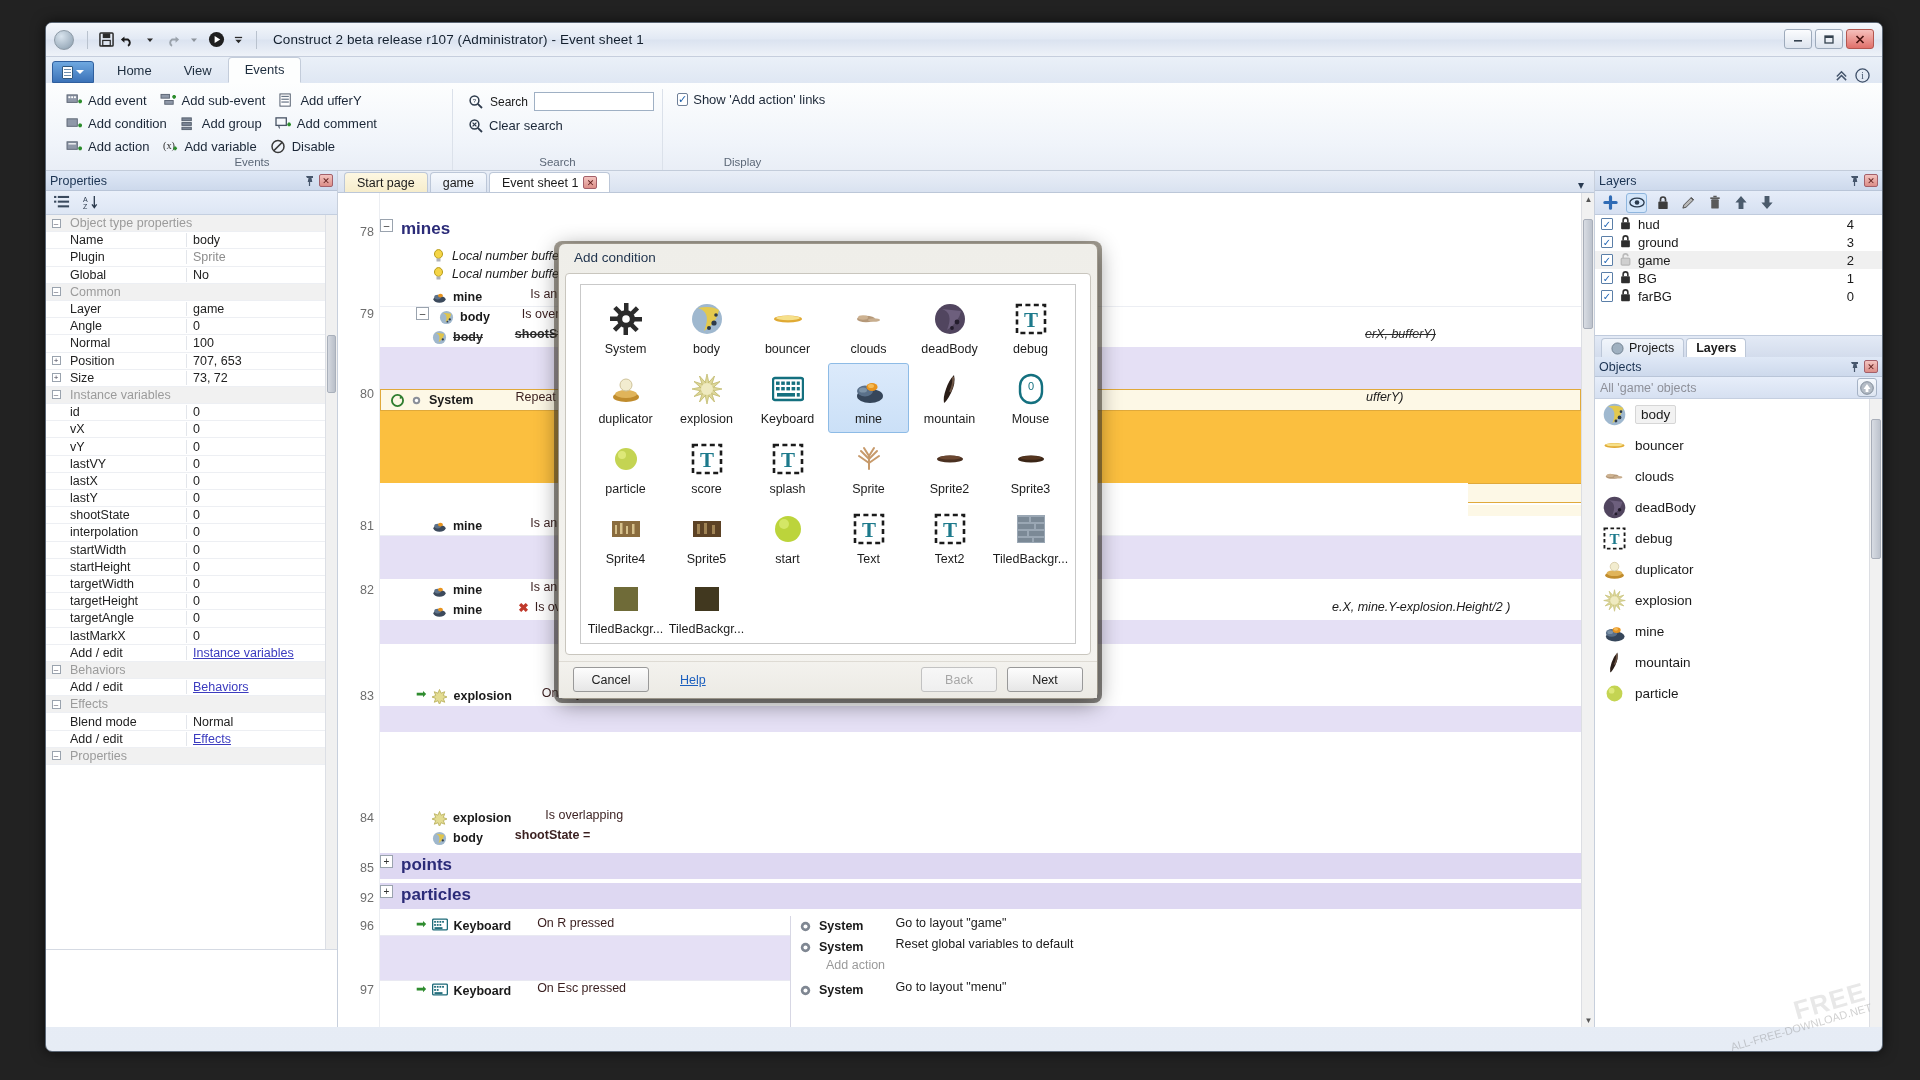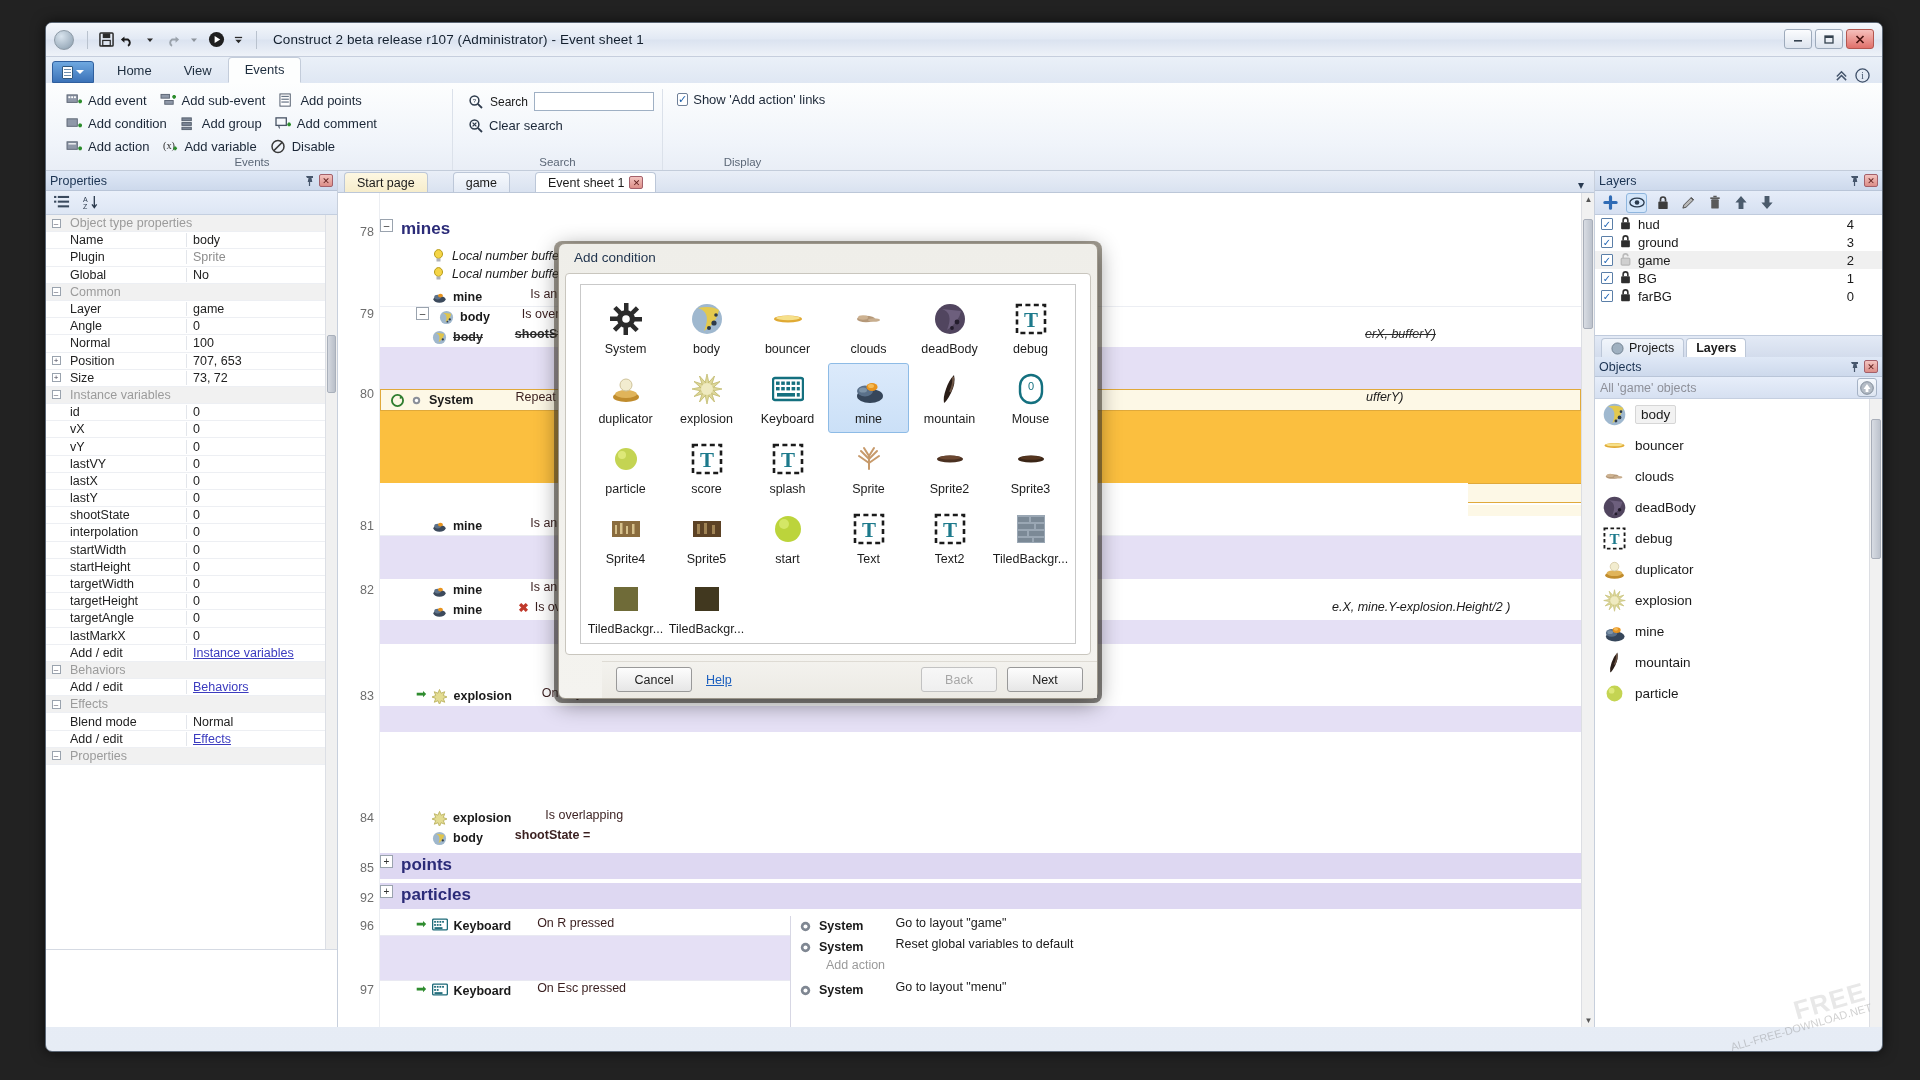--- a/index.html
+++ b/index.html
@@ -96,21 +96,21 @@
   .plink { color:#3b3bbf; text-decoration:underline; cursor:pointer; }
   .propscroll { position:absolute; right:0; top:0; bottom:0; width:12px;
      background:#f0f0f0; border-left:1px solid #dcdfe5; }
   .propscroll .thumb { position:absolute; left:1px; width:9px; height:58px; top:120px;
      background:linear-gradient(90deg,#d5d9e0,#b9bfc9); border:1px solid #a9b0bb; border-radius:2px;}
   .propbottom { height:78px; background:#fff; border-top:1px solid #d5dae3; }
 
   
   .center { flex:1; display:flex; flex-direction:column; background:#fff; position:relative; }
   .tabbar { height:22px; background:linear-gradient(180deg,#e9eef7,#d9e2f0);
-      border-bottom:1px solid #bcc7d8; display:flex; align-items:flex-end; padding-left:6px;gap:23px; }
+      border-bottom:1px solid #bcc7d8; display:flex; align-items:flex-end; padding-left:6px; }
   .dtab { height:20px; padding:0 12px; display:flex; align-items:center; gap:5px;
      font-size:12.5px; border:1px solid #bcc7d8; border-bottom:none; border-radius:4px 4px 0 0;
      background:linear-gradient(180deg,#f6f9fd,#e3eaf5); margin-right:2px; cursor:pointer; }
   .dtab.active { background:#fff; }
   .dtab.start { background:linear-gradient(180deg,#fdf7e2,#f6edcc); }
   .tabcaret { margin-left:auto; padding:0 10px; color:#2a3b52; }
 
   .sheet { flex:1; position:relative; overflow:hidden; background:#fff; }
   .gutter { position:absolute; left:0; top:0; bottom:0; width:42px;
             background:#fff; border-right:1px solid #eceef2; }
@@ -201,22 +201,22 @@
   .dlg-search input { width:124px; height:18px; border:1px solid #a8a8a8; background:#fff;}
   .objgrid-wrap { flex:1; margin:10px 14px; border:1px solid #c9c9c9; background:#fff; overflow:hidden; }
   .objgrid { display:grid; grid-template-columns:repeat(6,1fr); padding:8px 4px 0; }
   .gcell { height:70px; display:flex; flex-direction:column; align-items:center;
      justify-content:flex-start; padding-top:8px; cursor:pointer; border:1px solid transparent;
      border-radius:3px; }
   .gcell.sel { background:linear-gradient(180deg,#dceafb,#cbe0f7); border:1px solid #8dbbe6; }
   .gcell .gi { width:34px; height:34px; display:flex; align-items:center; justify-content:center;}
   .gcell .gl { margin-top:6px; font-size:12.5px; color:#1c1c1c; max-width:84px;
      overflow:hidden; white-space:nowrap; text-overflow:ellipsis; text-align:center;}
-  .dlg-buttons { height:44px; display:flex; align-items:center; padding:0 14px; gap:14px;
-     border-top:1px solid #dedbd4; background:linear-gradient(180deg,#f3f2ee,#eceae4);margin-left:43px; }
+  .dlg-buttons { height:44px; display:flex; align-items:center; padding:0 14px; gap:31px;
+     border-top:1px solid #dedbd4; background:linear-gradient(180deg,#f3f2ee,#eceae4); }
   .dbtn { width:76px;height:25px; border:1px solid #999; border-radius:3px;
      background:linear-gradient(180deg,#fdfdfd,#e6e6e6); font-size:12.5px; color:#222;
      display:flex;align-items:center;justify-content:center; cursor:pointer; }
   .dbtn.dis { color:#a6a6a6; border-color:#c2c2c2;
      background:linear-gradient(180deg,#f7f7f7,#efefef); }
   .dlg-right { margin-left:auto; display:flex; gap:10px; }
   .hlink { color:#1b5fbe; text-decoration:underline; font-size:12.5px; cursor:pointer; }
 
   .wm { position:absolute; right:16px; bottom:34px; font-size:26px; color:rgba(150,150,150,.22);
         font-weight:bold; transform:rotate(-16deg); pointer-events:none; letter-spacing:1px;}
@@ -342,21 +342,21 @@
         </div>
         <div class="ritem">
           <span class="ricon">
             <svg width="17" height="15" viewBox="0 0 18 16">
                   <rect x="2" y="1" width="11" height="13" fill="#fff" stroke="#4a5566"></rect>
                   <rect x="3.5" y="3" width="8" height="1.3" fill="#6a7687"></rect>
                   <rect x="3.5" y="6" width="8" height="1.3" fill="#6a7687"></rect>
                   <rect x="3.5" y="9" width="8" height="1.3" fill="#6a7687"></rect>
                 </svg>
           </span>
-          <span>Add points</span>
+          <span>Add ufferY</span>
         </div>
       </div>
       <div class="rrow">
         <div class="ritem">
           <span class="ricon">
             <svg width="17" height="15" viewBox="0 0 18 16">
                   <rect x="1" y="3" width="11" height="8" fill="#8f98a8" stroke="#5b6473"></rect>
                   <path d="M13 10 h4 M15 8 v4" stroke="#2b8c2b" stroke-width="2.4"></path>
                 </svg>
           </span>

